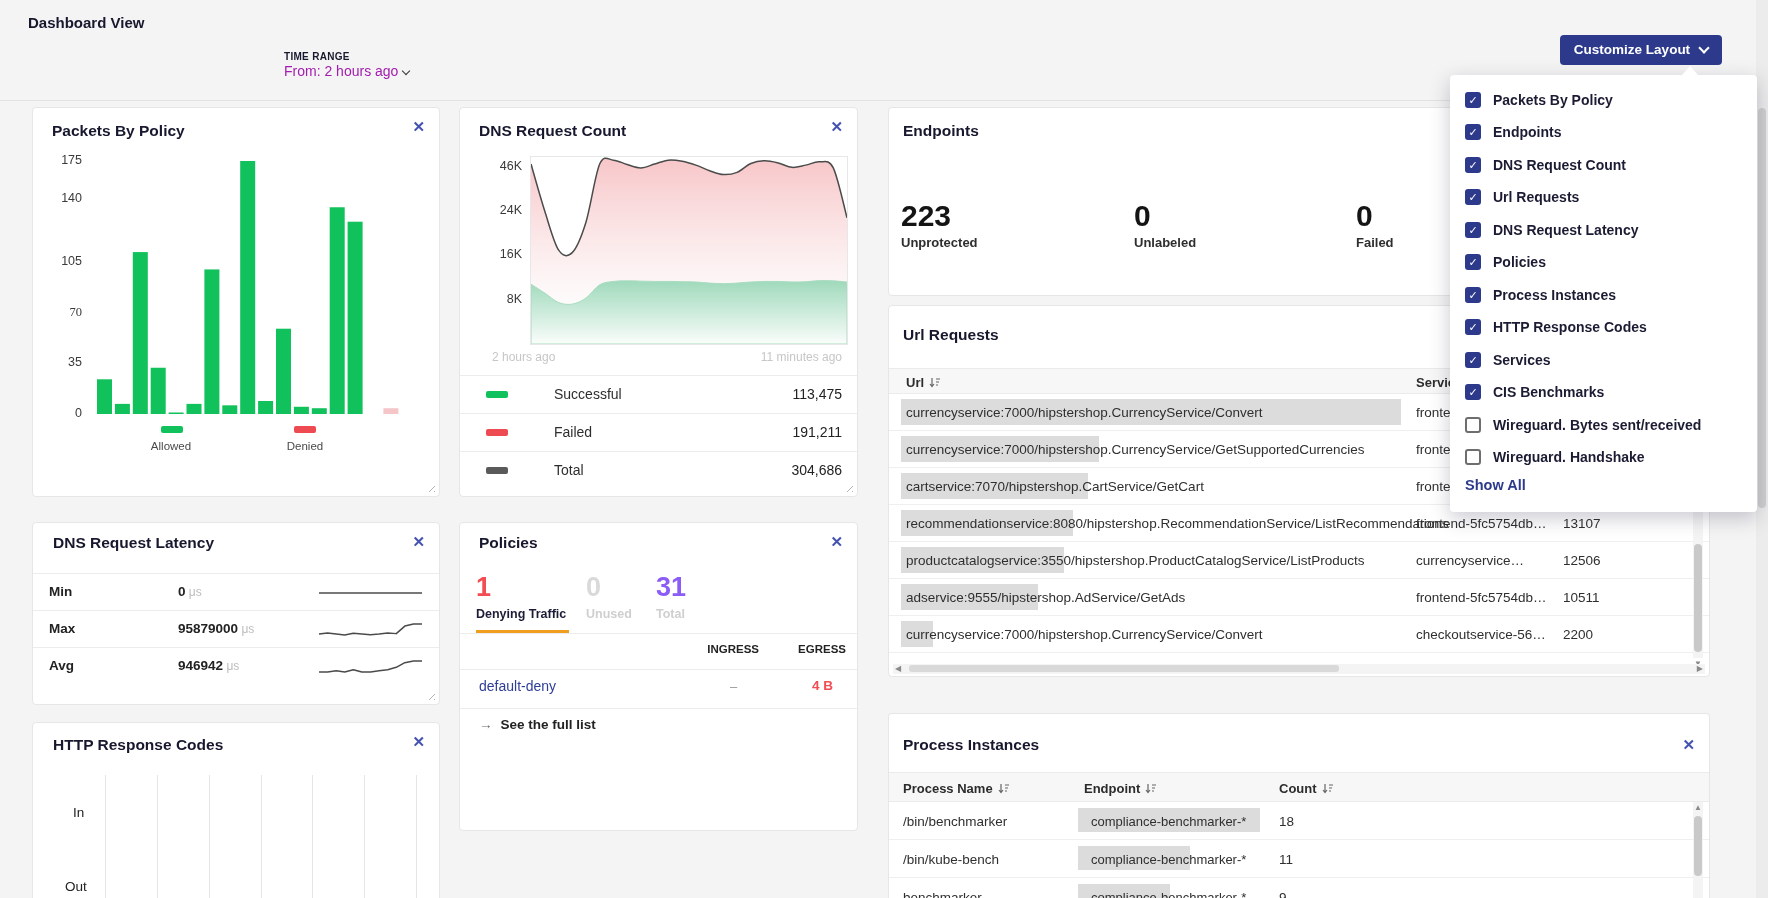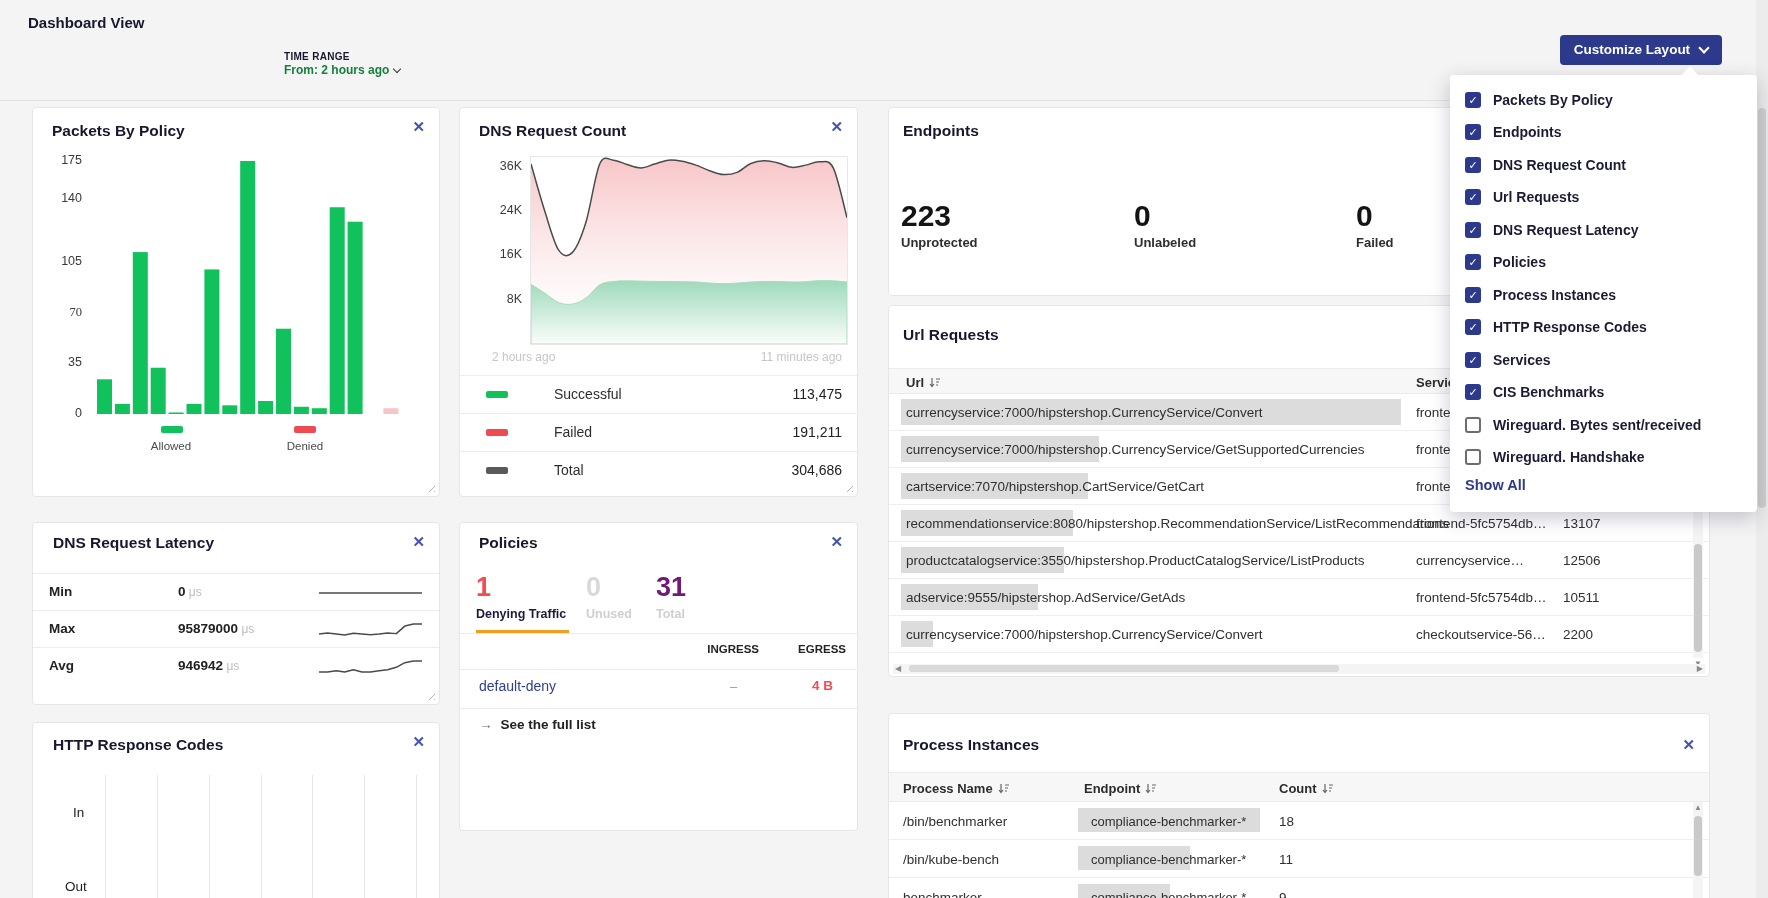--- a/index.html
+++ b/index.html
@@ -10,21 +10,21 @@
   
   .page-title{position:absolute;left:28px;top:14px;font-size:15px;font-weight:bold;color:#17172e;}
   .hdr-divider{position:absolute;left:0;top:100px;width:1768px;height:1px;background:#e2e2e2;}
   .view-select{position:absolute;left:27px;top:47px;width:243px;height:39px;background:#fff;
       border:1px solid #d6d6d6;border-radius:8px;box-sizing:border-box;cursor:pointer;}
   .view-select .val{position:absolute;left:17px;top:10px;font-size:15px;color:#1c1c1c;}
   .chev{display:inline-block;width:7px;height:7px;border-right:2px solid #333;border-bottom:2px solid #333;
         transform:rotate(45deg);}
   .view-select .chev{position:absolute;right:18px;top:13px;}
   .tr-label{position:absolute;left:284px;top:51px;font-size:10px;font-weight:bold;color:#17172e;letter-spacing:.3px;}
-  .tr-from{position:absolute;left:284px;top:63px;font-size:12px;color:#15803d;cursor:pointer;font-weight:bold;}
+  .tr-from{position:absolute;left:284px;top:63px;font-size:14px;color:#a21caf;cursor:pointer;}
   .tr-from .chev{width:5px;height:5px;border-width:1.5px;margin-left:5px;vertical-align:2px;}
   .btn-customize{position:absolute;left:1560px;top:35px;width:162px;height:30px;background:#2d3a8c;
       border-radius:4px;color:#fff;font-size:13.5px;font-weight:600;text-align:center;line-height:30px;cursor:pointer;}
   .btn-customize .chev{border-color:#fff;width:6px;height:6px;margin-left:10px;vertical-align:2px;}
 
   
   .pg-track{position:absolute;right:0;top:0;width:12px;height:898px;background:#ececec;z-index:4;}
   .pg-thumb{position:absolute;right:2px;top:108px;width:8px;height:400px;background:#d0d0d0;border-radius:4px;}
 
   
@@ -166,21 +166,21 @@
     <div class="rz"></div>
   </div>
 
   <div class="card" style="left:459px;top:107px;width:399px;height:390px;">
     <div class="card-title" style="left:19px;top:14px;">DNS Request Count</div>
     <div class="card-close">✕</div>
     <div id="dns-yticks">
         <div class="ytick" style="width: 62px; left: 0px; top: 183.7px;">8K</div>
         <div class="ytick" style="width: 62px; left: 0px; top: 139.4px;">16K</div>
         <div class="ytick" style="width: 62px; left: 0px; top: 95.1px;">24K</div>
-        <div class="ytick" style="width: 62px; left: 0px; top: 50.8px;">36K</div>
+        <div class="ytick" style="width: 62px; left: 0px; top: 50.8px;">46K</div>
       </div>
     <div class="plotbox">
       <svg id="dns-svg" width="316" height="187">
           <defs>
             <linearGradient id="gPink" x1="0" y1="0" x2="0" y2="1">
               <stop offset="0%" stop-color="rgba(240,140,145,0.5)"></stop>
               <stop offset="70%" stop-color="rgba(250,233,234,0.35)"></stop>
               <stop offset="100%" stop-color="rgba(255,255,255,0)"></stop>
             </linearGradient>
             <linearGradient id="gGreen" x1="0" y1="0" x2="0" y2="1">
@@ -337,21 +337,21 @@
     <div id="pol-tabs">
         <div class="pol-tab" style="left: 16px;">
           <div class="v" style="color: rgb(241, 77, 82);">1</div>
           <div class="l" style="color: rgb(28, 28, 56);">Denying Traffic</div>
         </div>
         <div class="pol-tab" style="left: 126px;">
           <div class="v" style="color: rgb(217, 217, 217);">0</div>
           <div class="l" style="color: rgb(207, 207, 207);">Unused</div>
         </div>
         <div class="pol-tab" style="left: 196px;">
-          <div class="v" style="color: #701a75;">31</div>
+          <div class="v" style="color: #8b5cf6;">31</div>
           <div class="l" style="color: rgb(207, 207, 207);">Total</div>
         </div>
       </div>
     <div class="pol-div" style="top:110px;"></div>
     <div id="pol-headers">
         <div class="pol-th" style="right: 98px;">INGRESS</div>
         <div class="pol-th" style="right: 11px;">EGRESS</div>
       </div>
     <div class="pol-div" style="top:146px;"></div>
     <div class="pol-name" id="pol-name">default-deny</div>

